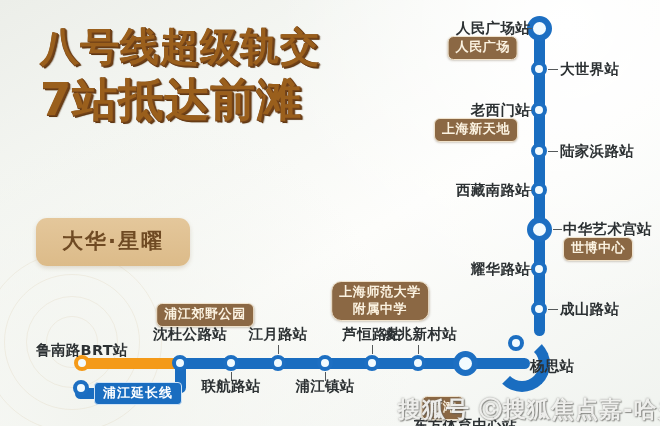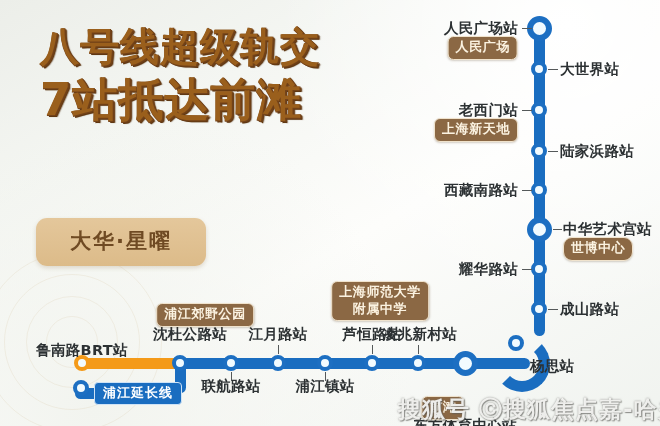--- a/index.html
+++ b/index.html
@@ -30,21 +30,21 @@
     font-family:"DejaVu Sans","Liberation Sans",sans-serif;
     text-shadow:
       1px 0 0 #74431a, 0 1px 0 #74431a, 2px 1px 0 #6d3f16,
       2px 2px 0 #5f3712, 3px 2px 1px rgba(80,46,15,.5);
   }
   .hl1{font-size:39px;line-height:50px;}
   .hl2{font-size:45px;line-height:56px;}
   
   .brand{
     position:absolute;left:36px;top:218px;
-    padding:9px 34px 11px;border-radius:11px;
+    padding:9px 26px 11px;border-radius:11px;
     background:linear-gradient(180deg,#e4c79b 0%,#dcbb89 100%);
     box-shadow:0 2px 4px rgba(140,110,70,.22);
     color:#6f4a23;font-size:21px;font-weight:bold;letter-spacing:2px;
     font-family:"DejaVu Sans","Liberation Sans",sans-serif;
   }
   
   .line,.branch{position:absolute;background:#1a6dc0;}
   .line-v{width:11px;border-radius:6px;}
   .line-h{height:11px;border-radius:6px;}
   .elbow{
@@ -63,21 +63,21 @@
   
   .tick{position:absolute;background:#55595a;height:1.4px;}
   .tick.v{width:1.4px;height:9px;}
   
   .lbl{
     position:absolute;color:#2c3133;font-size:14.5px;white-space:nowrap;
     font-weight:bold;font-family:"DejaVu Sans","Liberation Sans",sans-serif;
     letter-spacing:.3px;
   }
   .lbl.r{transform:translate(0,-50%);}
-  .lbl.l{transform:translate(-100%,-50%);}
+  .lbl.l{transform:translate(-100%,-50%);margin-left:12px;}
   .lbl.c{transform:translateX(-50%);}
   
   .poi{
     position:absolute;white-space:nowrap;
     background:#8b6844;border:1.6px solid #f0e3cd;border-radius:6px;
     color:#fbf2e0;font-size:13px;font-weight:bold;letter-spacing:.6px;
     padding:2px 7px 3px;line-height:1.28;
     font-family:"DejaVu Sans","Liberation Sans",sans-serif;
     box-shadow:0 1px 2px rgba(90,66,40,.25);
     text-align:center;
@@ -176,23 +176,23 @@
   <div class="lbl c" style="left:420px;top:325px;">凌兆新村站</div>
   <div class="lbl c" style="left:372px;top:325px;">芦恒路站</div>
   <div class="lbl c" style="left:325px;top:377px;">浦江镇站</div>
   <div class="lbl c" style="left:278px;top:325px;">江月路站</div>
   <div class="lbl c" style="left:231px;top:377px;">联航路站</div>
   <div class="lbl c" style="left:190px;top:325px;">沈杜公路站</div>
   <div class="lbl c" style="left:82px;top:325px;margin-top:16px;">鲁南路BRT站</div>
 
   <div class="poi l" style="left:518px;top:36px;">人民广场</div>
   <div class="poi l" style="left:518px;top:118px;">上海新天地</div>
-  <div class="poi" style="left:563px;top:237px;border-radius:9px;">世博中心</div>
+  <div class="poi" style="left:563px;top:237px;">世博中心</div>
   <div class="poi c" style="left:443px;top:396px;">前滩</div>
-  <div class="poi c" style="left:380px;top:281px;white-space:pre-line;">上海师范大学
+  <div class="poi c" style="left:380px;top:281px;white-space:pre-line;border-radius:10px;">上海师范大学
 附属中学</div>
   <div class="poi c" style="left:205px;top:303px;">浦江郊野公园</div>
 
   <div class="branch-tag" style="left:138px;top:382px;">浦江延长线</div>
 
   <div class="wm">搜狐号 ⓒ搜狐焦点嘉-哈关站</div>
 
 </div>
 
 </body></html>

